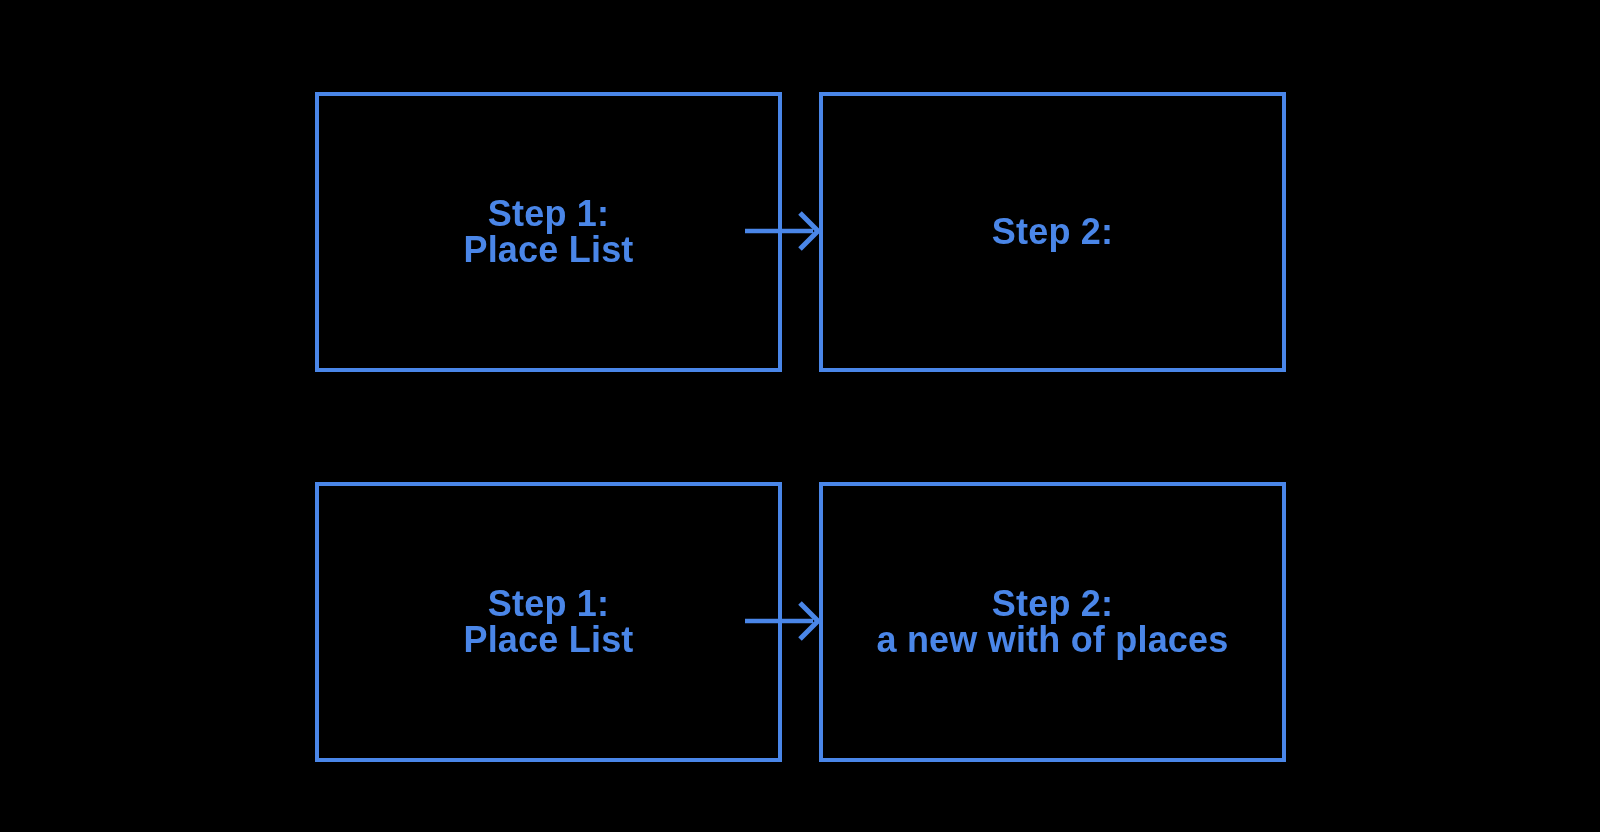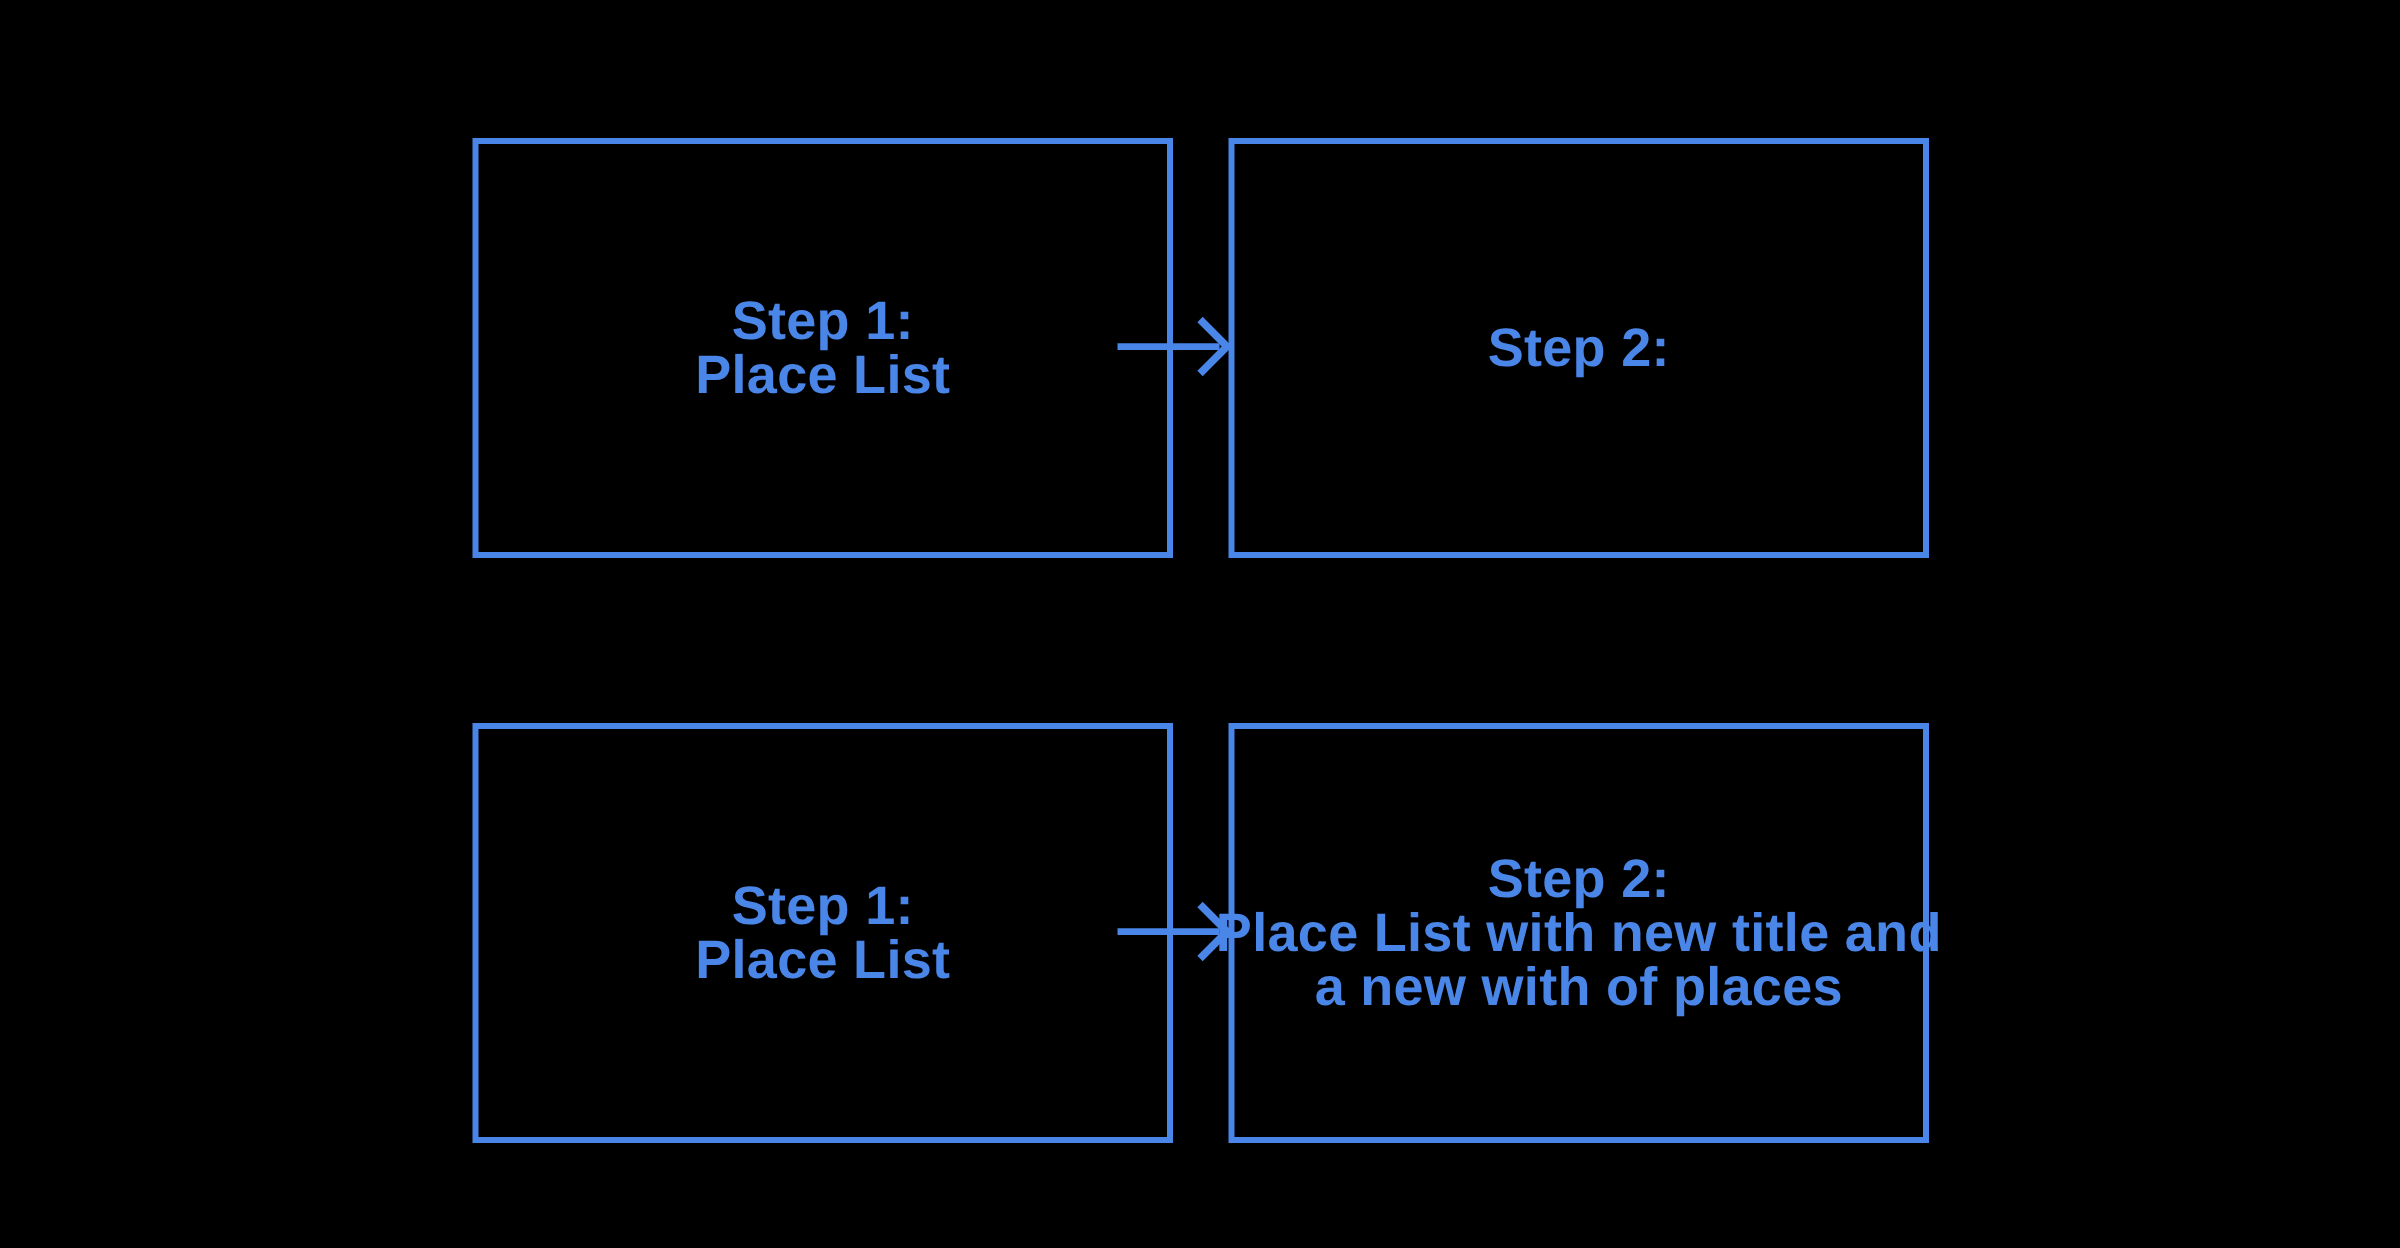--- a/index.html
+++ b/index.html
@@ -67,21 +67,20 @@
     <span class="line">Step 2:</span>
   </section>
 
   <section class="flow-box r2c1">
     <span class="line">Step 1:</span>
     <span class="line">Place List</span>
   </section>
 
   <section class="flow-box r2c2">
     <span class="line">Step 2:</span>
-    <span class="line">Place List with new title and</span>
     <span class="line">a new with of places</span>
   </section>
 
   <svg class="arrows-layer" viewBox="0 0 1600 832" aria-hidden="true">
     <g stroke="currentColor" fill="none">
       <line x1="745" y1="231" x2="813" y2="231" stroke-width="4.5"></line>
       <polyline points="800,213 818,231 800,249" stroke-width="5"></polyline>
     </g>
     <g stroke="currentColor" fill="none">
       <line x1="745" y1="621" x2="813" y2="621" stroke-width="4.5"></line>

